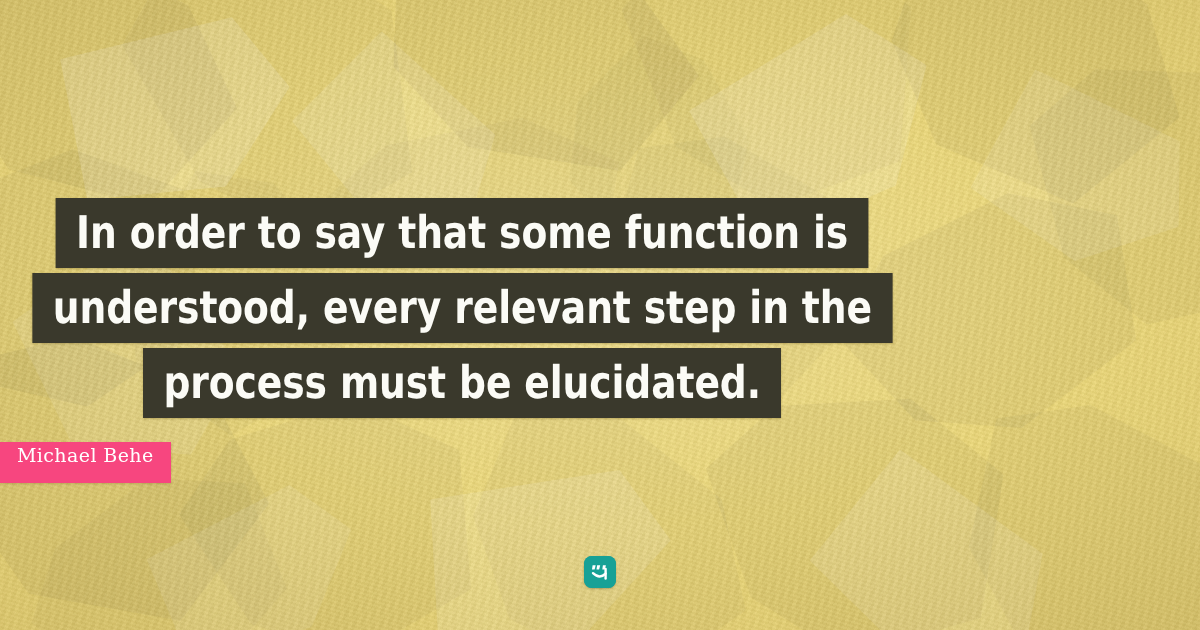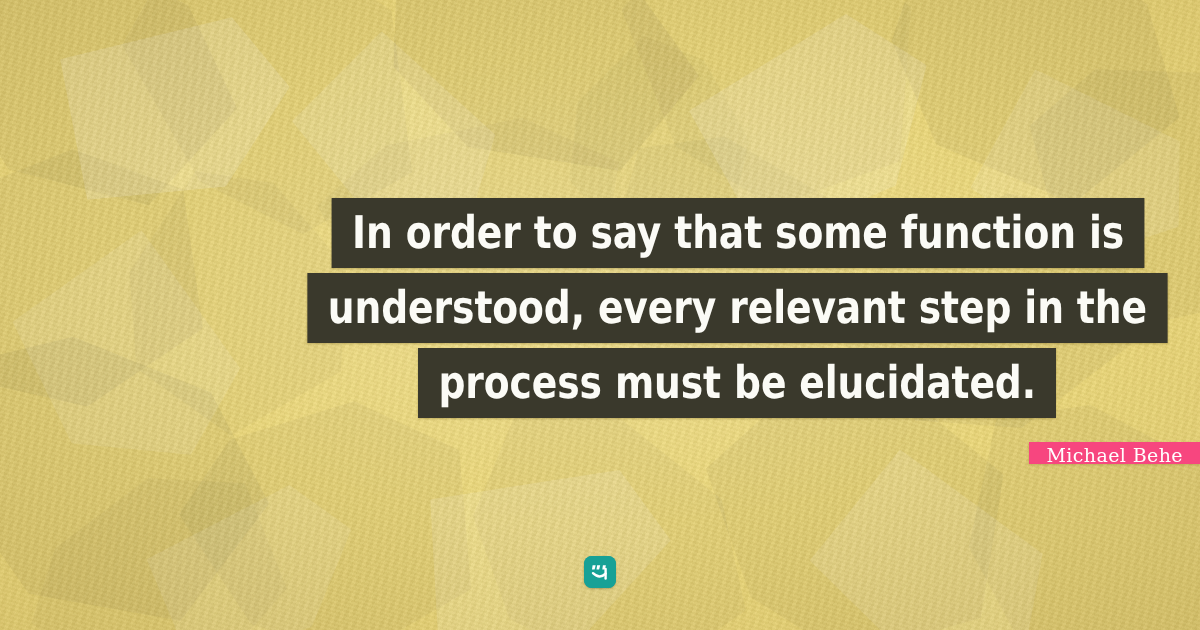--- a/index.html
+++ b/index.html
@@ -43,21 +43,21 @@
     background:radial-gradient(ellipse 78% 72% at 50% 46%,
         rgba(255,255,255,.16) 0%,
         rgba(255,255,255,0) 52%,
         rgba(120,90,20,.13) 100%);
   }
 
   
   #content{
     position:absolute; inset:0;
     display:flex; flex-direction:column;
-    align-items:flex-end; justify-content:flex-start;
+    align-items:flex-start; justify-content:flex-start;
   }
 
   #quote-block{
     margin-top:198px;
     display:flex; flex-direction:column;
     align-items:center;
     gap:5px;
   }
 
   .quote-line{
@@ -77,21 +77,21 @@
   }
 
   
   #author-badge{
     margin-top:24px;
     background:#f7467f;
     color:#ffffff;
     font-family:"DejaVu Serif","Liberation Serif", serif;
     font-size:19px;
     line-height:27px;
-    height:22px;
+    height:41px;
     padding:0 17px;
     white-space:nowrap;
     letter-spacing:.4px;
     box-shadow:0 1px 2px rgba(90,70,10,.22);
   }
 
   
   #brand{
     position:absolute;
     left:0; right:0;

